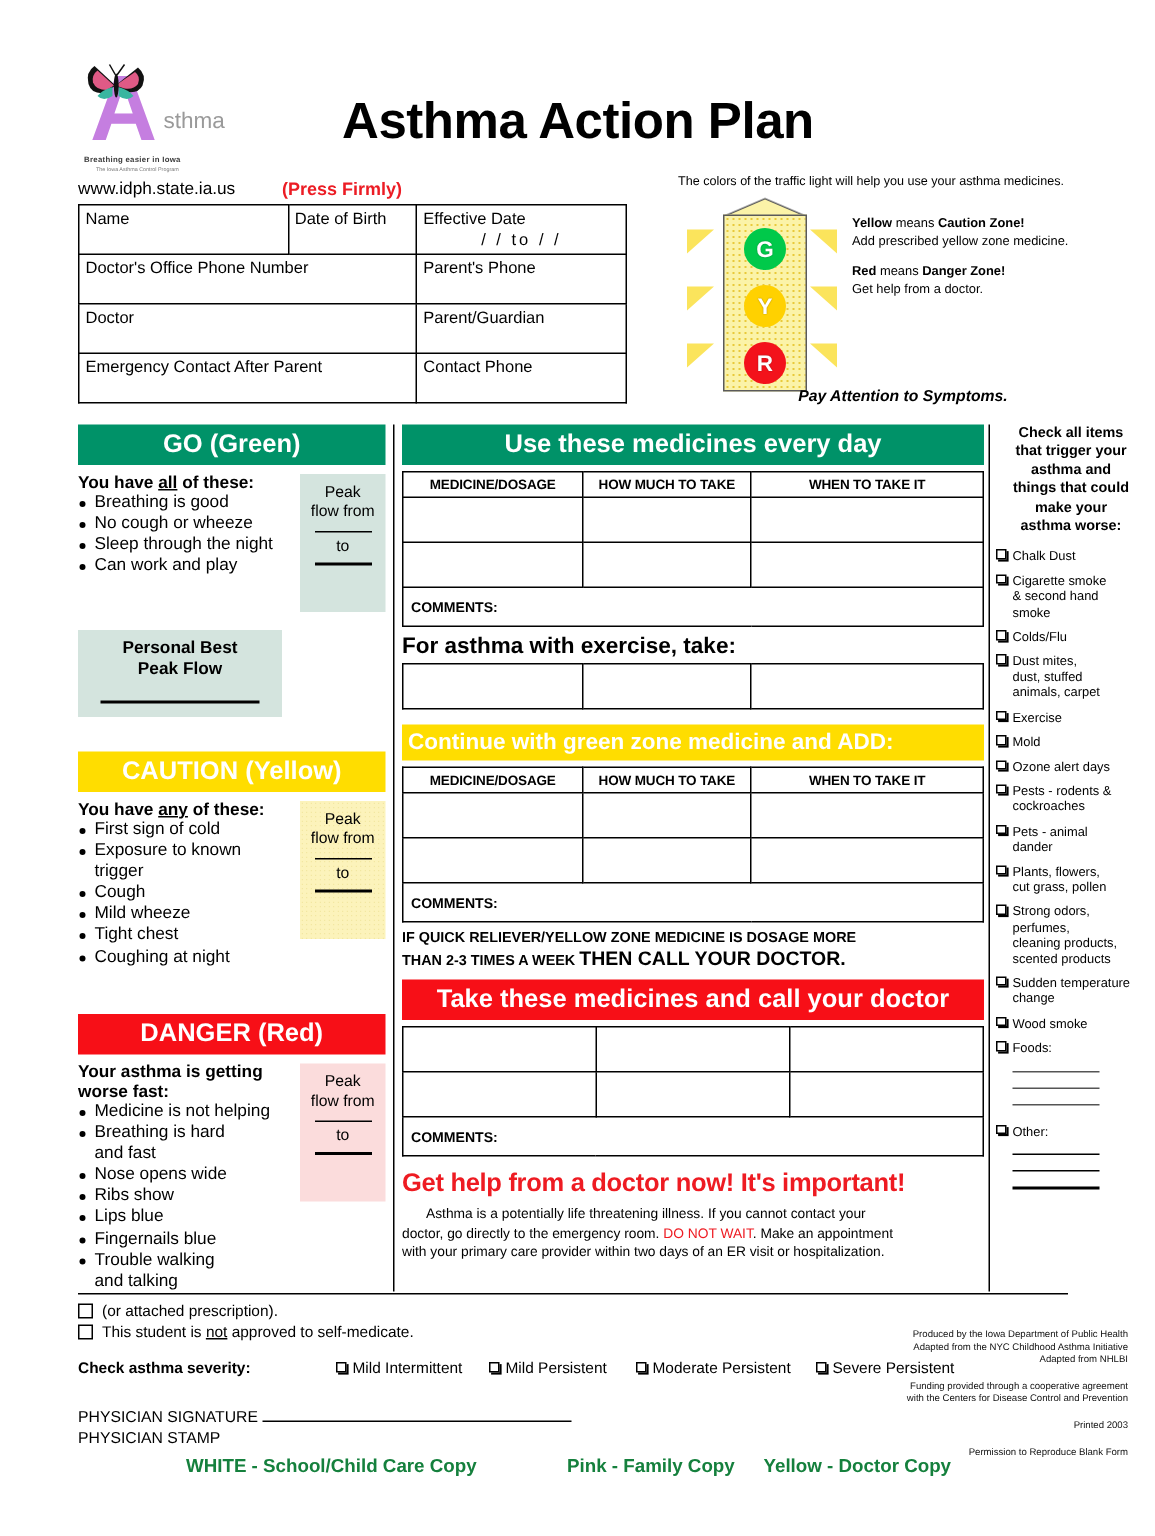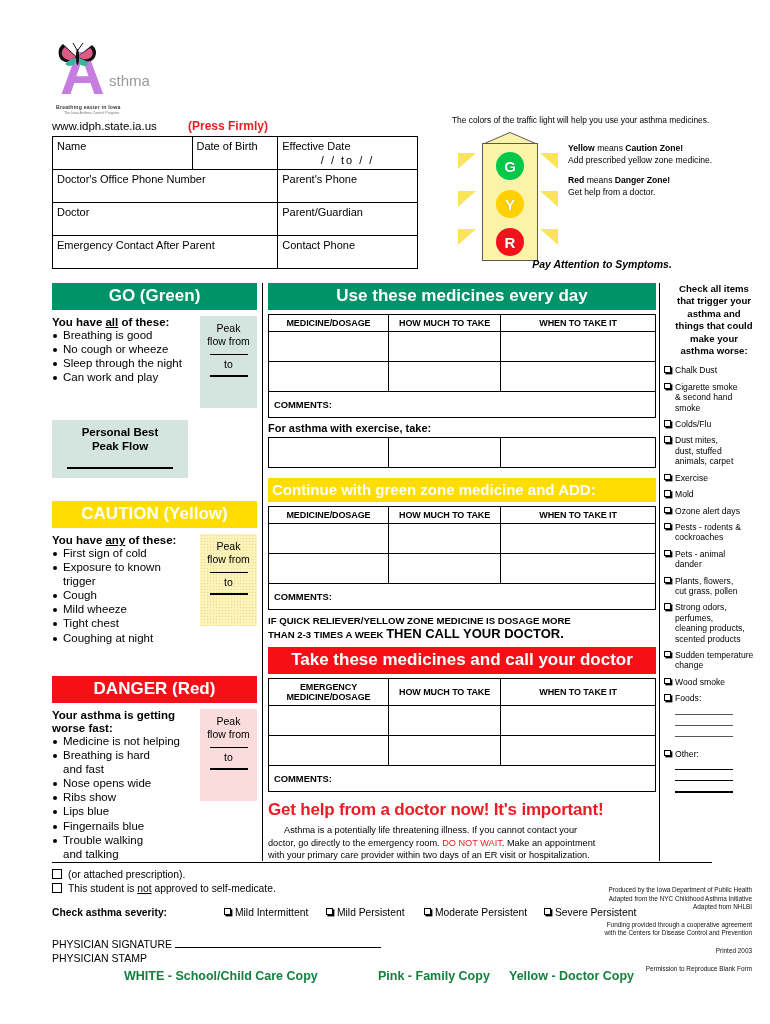--- a/index.html
+++ b/index.html
@@ -162,21 +162,21 @@
   }
   .med-table th {
     border:1.4px solid #000; padding:3px 2px; text-align:center;
     font-size:9px; font-weight:bold; letter-spacing:-0.1px;
   }
   .med-table td { border:1.4px solid #000; height:30px; }
   .med-table td.comments {
     text-align:left; padding-left:5px; height:26px;
     font-size:9.4px; font-weight:bold; vertical-align:middle;
   }
-  .exercise-lbl { font-size:11px; font-weight:bold; margin-top:4px; }
+  .exercise-lbl { font-size:15px; font-weight:bold; margin-top:4px; }
   .ex-table { width:100%; border-collapse:collapse; margin-top:3px; }
   .ex-table td { border:1.4px solid #000; height:30px; }
   .quick-note { font-size:9.6px; font-weight:bold; margin-top:5px; line-height:12.5px; }
   .quick-note .big { font-size:13px; }
 
   .get-help {
     color:#ee1b22; font-weight:bold; font-size:17px;
     margin-top:8px; letter-spacing:-0.2px;
   }
   .help-para { font-size:9.2px; line-height:12.6px; margin-top:4px; }
@@ -238,20 +238,21 @@
           <path d="M23 16 Q30 18 33 22 Q29 26 23 22 Z" fill="#39b6a0"></path>
           <ellipse cx="21.5" cy="15" rx="1.6" ry="8" fill="#111"></ellipse>
           <path d="M21 8 L17 1 M22 8 L27 1" stroke="#111" stroke-width="1" fill="none"></path>
         </svg>
         <div class="logo-tag">Breathing easier in Iowa</div>
         <div class="logo-tag2">The Iowa Asthma Control Program</div>
       </div>
     </div>
     <div class="site-url">www.idph.state.ia.us</div>
     <div class="press-firmly">(Press Firmly)</div>
+    <div class="main-title">Asthma Action Plan</div>
   </div>
 
   <table class="info-table">
     <tbody>
         <tr>
       <td style="width:140px">Name</td>
       <td style="width:86px">Date of Birth</td>
       <td style="width:140px">
         <span>Effective Date</span>
         <div class="dateline">/    /  to    /    /</div>
@@ -441,28 +442,20 @@
       </tbody>
         </table>
       <div class="quick-note">
         <div>IF QUICK RELIEVER/YELLOW ZONE MEDICINE IS DOSAGE MORE</div>
         <div><span>THAN 2-3 TIMES A WEEK </span><span class="big">THEN CALL YOUR DOCTOR.</span></div>
       </div>
 
       <div class="zone-head zone-red" style="margin-top:6px">Take these medicines and call your doctor</div>
       <table class="med-table">
         <tbody>
-            <tr>
-          <th style="width:31%">
-            <div>EMERGENCY</div>
-            <div>MEDICINE/DOSAGE</div>
-          </th>
-          <th style="width:29%">HOW MUCH TO TAKE</th>
-          <th>WHEN TO TAKE IT</th>
-        </tr>
         <tr>
           <td></td>
           <td></td>
           <td></td>
         </tr>
         <tr>
           <td></td>
           <td></td>
           <td></td>
         </tr>

